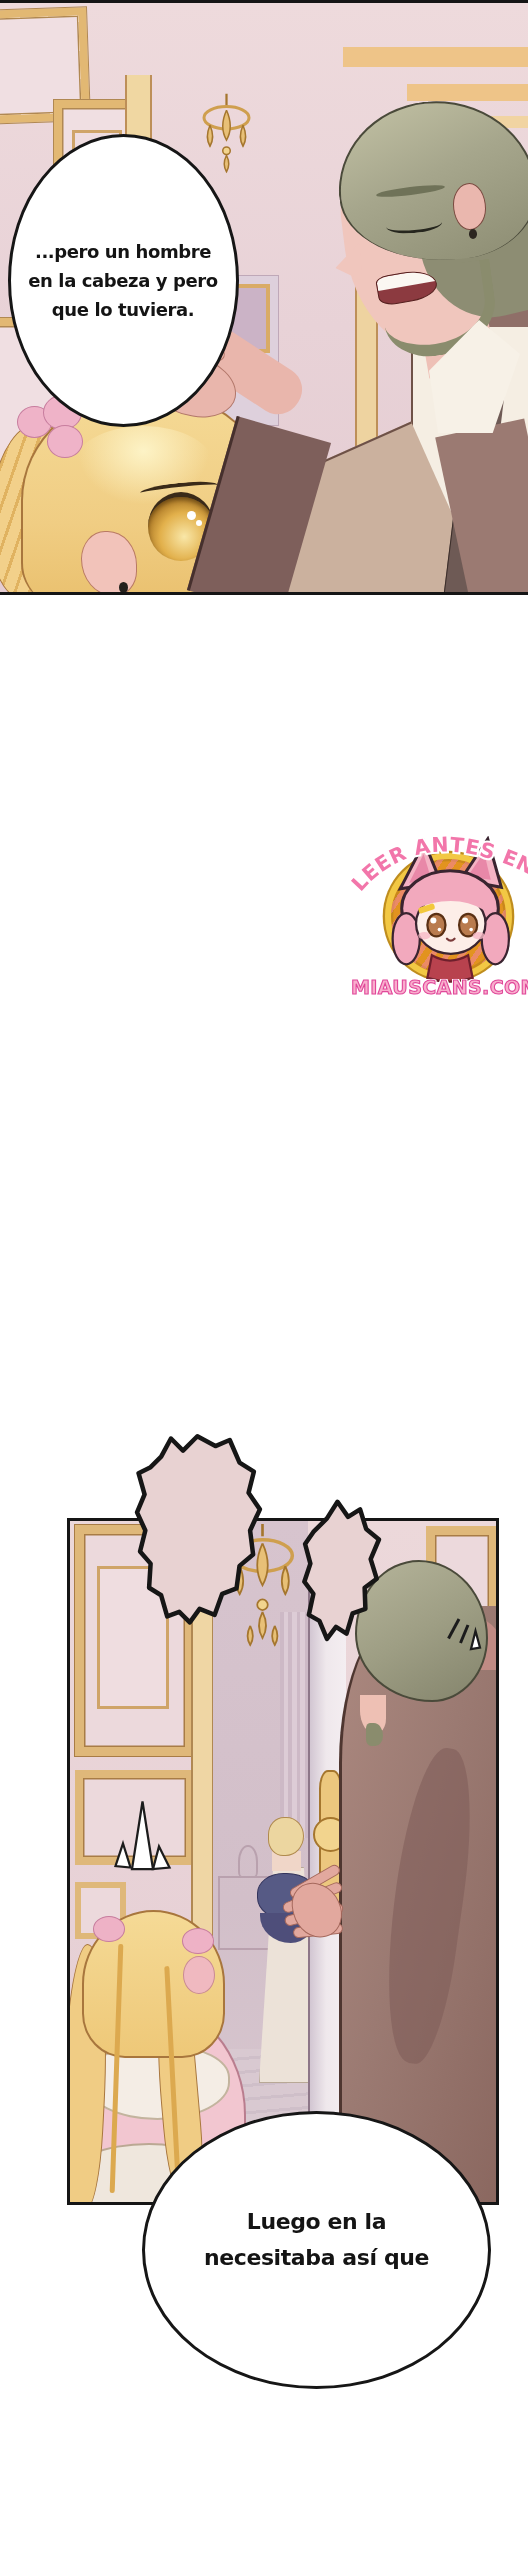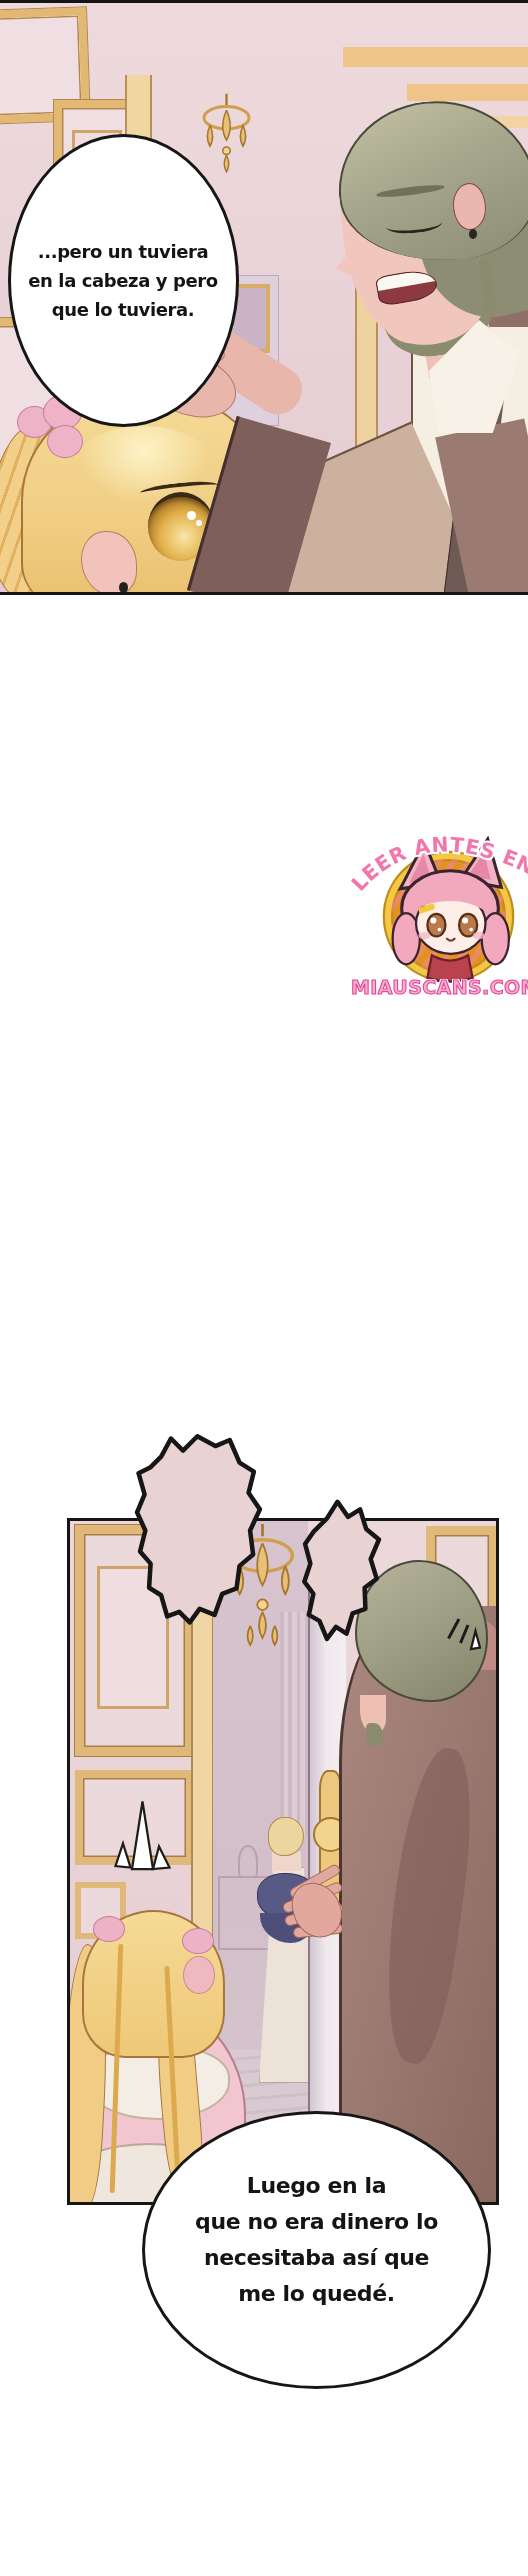--- a/index.html
+++ b/index.html
@@ -263,21 +263,21 @@
     <div class="pat-arm"></div>
     <div class="pat-sleeve"></div>
     <div class="pat-hand"></div>
     <div class="finger fg1"></div>
     <div class="finger fg2"></div>
     <div class="finger fg3"></div>
     <div class="finger fg4"></div>
   </section>
 
   <div class="bubble bubble1">
-    <div style="position:static;">...pero un tuviera</div>
+    <div style="position:static;">...pero un hombre</div>
     <div style="position:static;">en la cabeza y pero</div>
     <div style="position:static;text-align:right;">que lo tuviera.</div>
   </div>
 
   <div class="watermark">
     <div class="badge">
       <div class="badge-stripes"></div>
     </div>
     <svg class="cat" viewBox="0 0 192 200">
       <polygon points="32,70 64,8 86,62" fill="#f4b3c4" stroke="#3a2430" stroke-width="4"></polygon>
@@ -381,19 +381,17 @@
     <div class="g2-ear"></div>
   </section>
 
   <svg class="shouts" viewBox="0 0 345 290">
     <polygon points="44,35 57,11 73,27 92,8 116,21 135,13 148,43 167,55 160,83 175,105 162,133 166,165 148,180 144,210 125,217 115,245 95,237 82,255 68,241 52,247 44,219 28,209 30,177 16,161 23,133 12,109 22,85 14,57 30,49" fill="#e8d2d2" stroke="#161616" stroke-width="6" stroke-linejoin="round"></polygon>
     <polygon points="264,117 278,95 292,115 308,105 316,131 333,145 322,171 330,197 314,209 315,237 298,243 290,270 276,261 264,277 254,253 240,245 246,217 234,201 242,177 235,151 246,135" fill="#e8d2d2" stroke="#161616" stroke-width="6" stroke-linejoin="round"></polygon>
   </svg>
 
   <div class="bubble bubble2">
     <div style="position:static;">Luego en la</div>
-    <div style="position:static;">que no era dinero lo</div>
     <div style="position:static;">necesitaba así que</div>
-    <div style="position:static;">me lo quedé.</div>
   </div>
 
 </div>
 
 
 </body></html>

